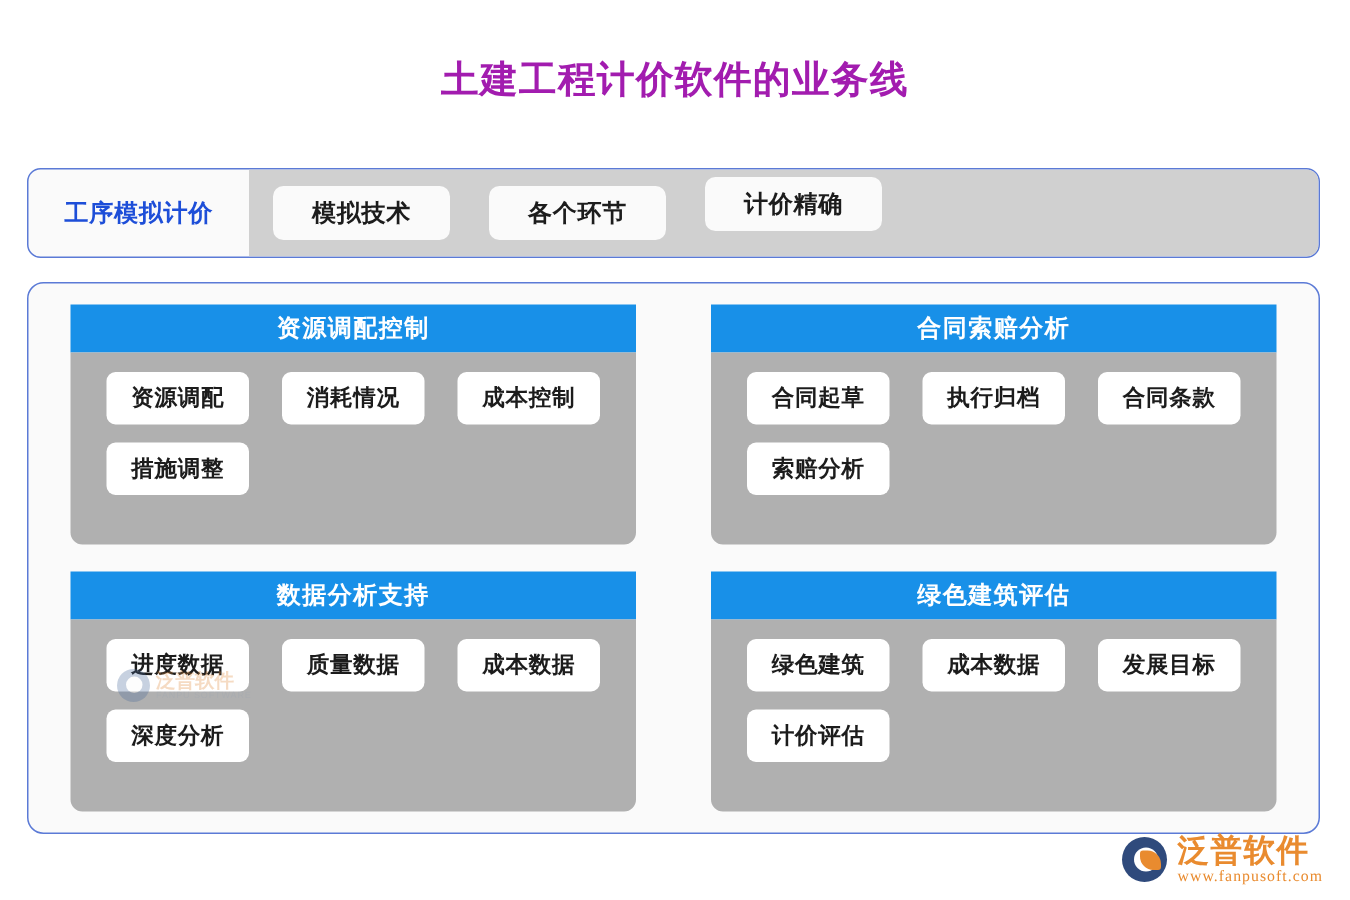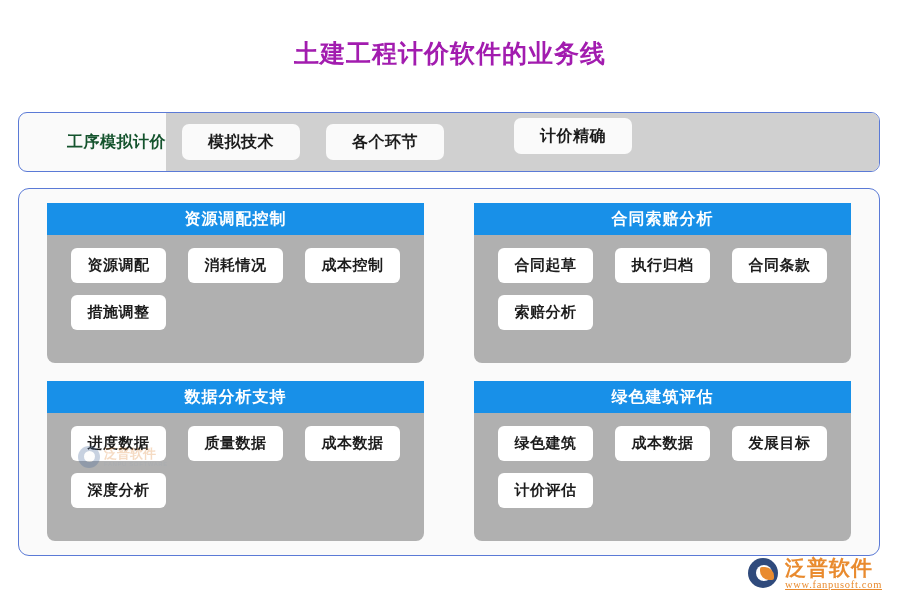--- a/index.html
+++ b/index.html
@@ -40,24 +40,24 @@
     border: 1.6px solid #5b7ad6;
     border-radius: 9px;
     background: #fafafa;
     display: flex;
     align-items: center;
     overflow: hidden;
   }
   .topbar-label {
     width: 147px;
     flex: 0 0 147px;
-    text-align: right;
+    text-align: center;
     font-size: 16px;
     font-weight: bold;
-    color: #14532d;
+    color: #1d4ed8;
     letter-spacing: 0.5px;
   }
   .topbar-band {
     flex: 1 1 auto;
     align-self: stretch;
     background: #d0d0d0;
     display: flex;
     align-items: center;
     padding: 0 14px 0 16px;
     box-sizing: border-box;
@@ -71,21 +71,21 @@
     display: flex;
     align-items: center;
     justify-content: center;
     font-size: 16px;
     font-weight: bold;
     color: #1c1c1c;
     letter-spacing: 0.5px;
     box-sizing: border-box;
     padding: 0 12px;
   }
-  .pill.raised { position: relative; top: -6px; margin-left: 44px; }
+  .pill.raised { position: relative; top: -6px; }
 
   
   .main-box {
     position: absolute;
     left: 18px;
     top: 188px;
     width: 862px;
     height: 368px;
     box-sizing: border-box;
     border: 1.6px solid #5b7ad6;
@@ -223,21 +223,20 @@
     font-size: 21px;
     font-weight: bold;
     color: #e98b2f;
     letter-spacing: 1px;
   }
   .brand-en {
     font-size: 10.5px;
     color: #e98b2f;
     letter-spacing: 0.7px;
     font-family: "Liberation Serif", serif;
-    text-decoration: underline;
   }
 </style>
 </head>
 <body>
 
 <div class="page-title">土建工程计价软件的业务线</div>
 
 <div class="topbar">
   <div class="topbar-label">工序模拟计价</div>
   <div class="topbar-band">

